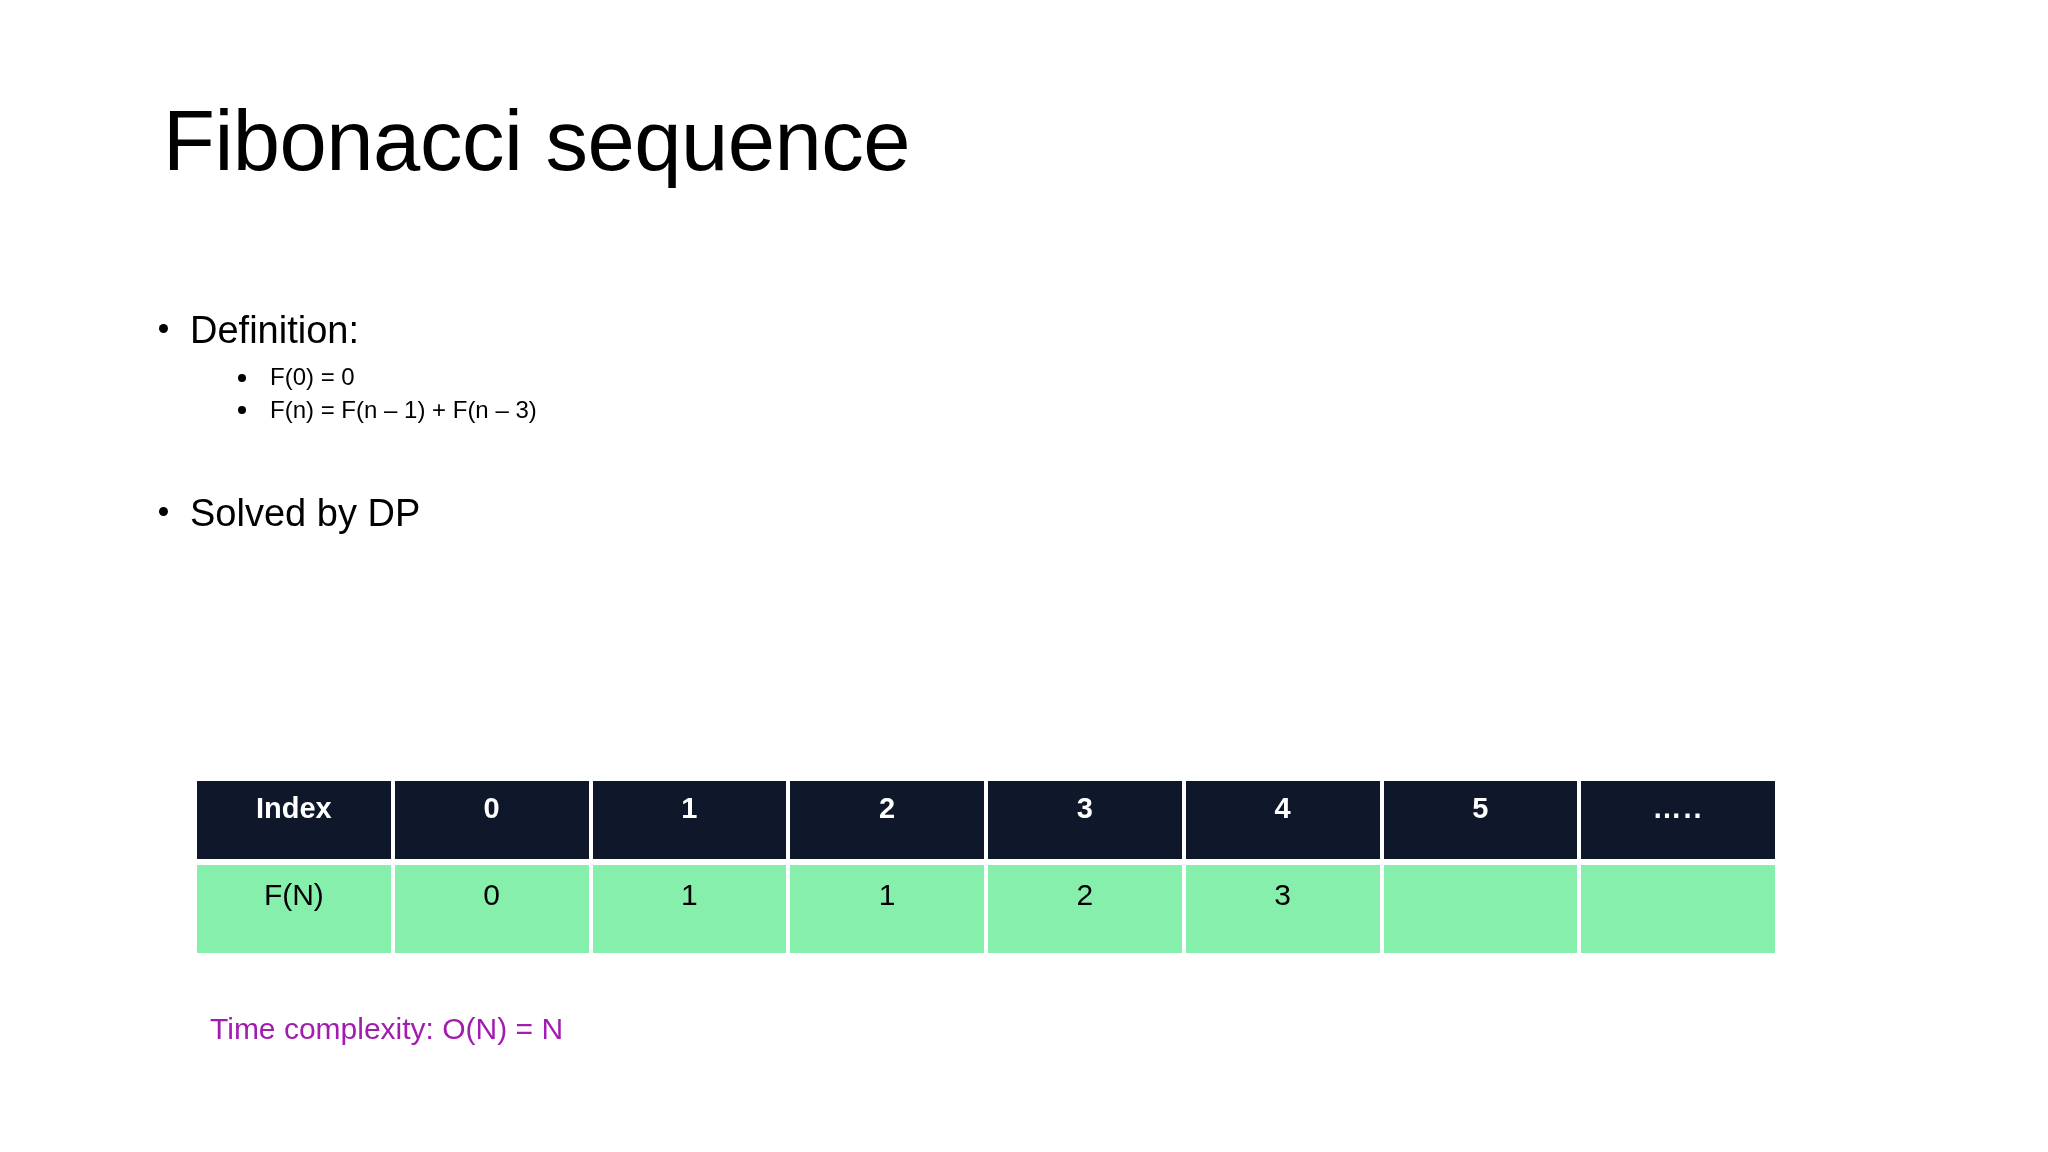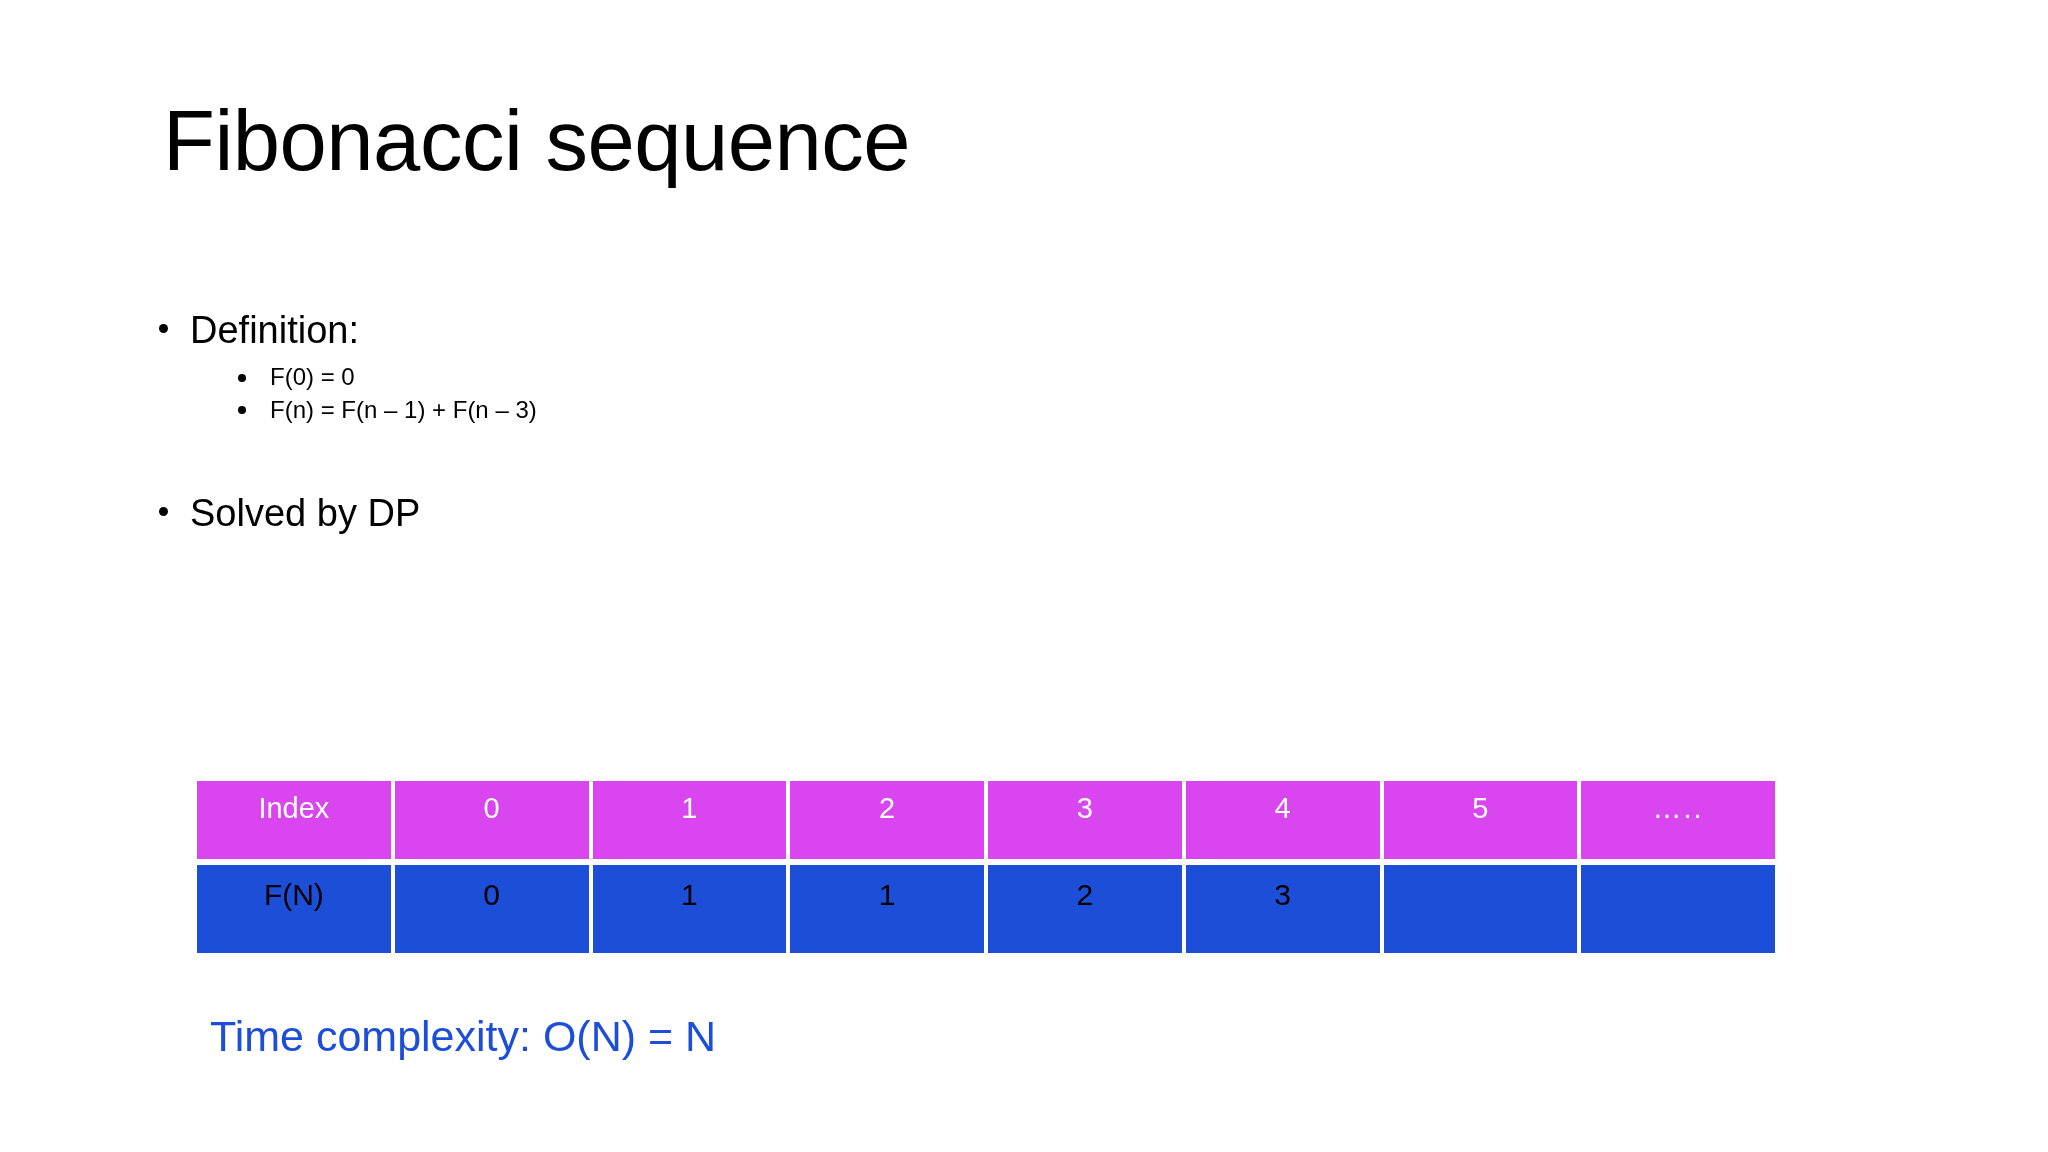--- a/index.html
+++ b/index.html
@@ -96,28 +96,28 @@
   }
   .fib-table td {
     padding: 0;
     margin: 0;
     height: 82px;
     vertical-align: middle;
     text-align: center;
     overflow: hidden;
   }
   .fib-table tr.head-row td {
-    background: #d946ef;
+    background: #0f172a;
     color: #ffffff;
     font-size: 29px;
-    font-weight: normal;
+    font-weight: bold;
     height: 78px;
   }
   .fib-table tr.data-row td {
-    background: #1d4ed8;
+    background: #86efac;
     color: #000000;
     font-size: 30px;
     font-weight: 400;
     height: 88px;
   }
   .fib-table td .cell-inner {
     display: block;
     line-height: 1;
     transform: translateY(-12px);
   }
@@ -126,22 +126,22 @@
   }
   .ellipsis-cell .cell-inner {
     letter-spacing: 2px;
   }
 
   
   .footnote {
     position: absolute;
     left: 210px;
     top: 1012px;
-    font-size: 43px;
-    color: #1d4ed8;
+    font-size: 30px;
+    color: #a21caf;
     font-weight: 400;
     white-space: nowrap;
   }
 </style>
 </head>
 <body>
 
 <div class="slide">
 
   <div class="slide-title">Fibonacci sequence</div>

